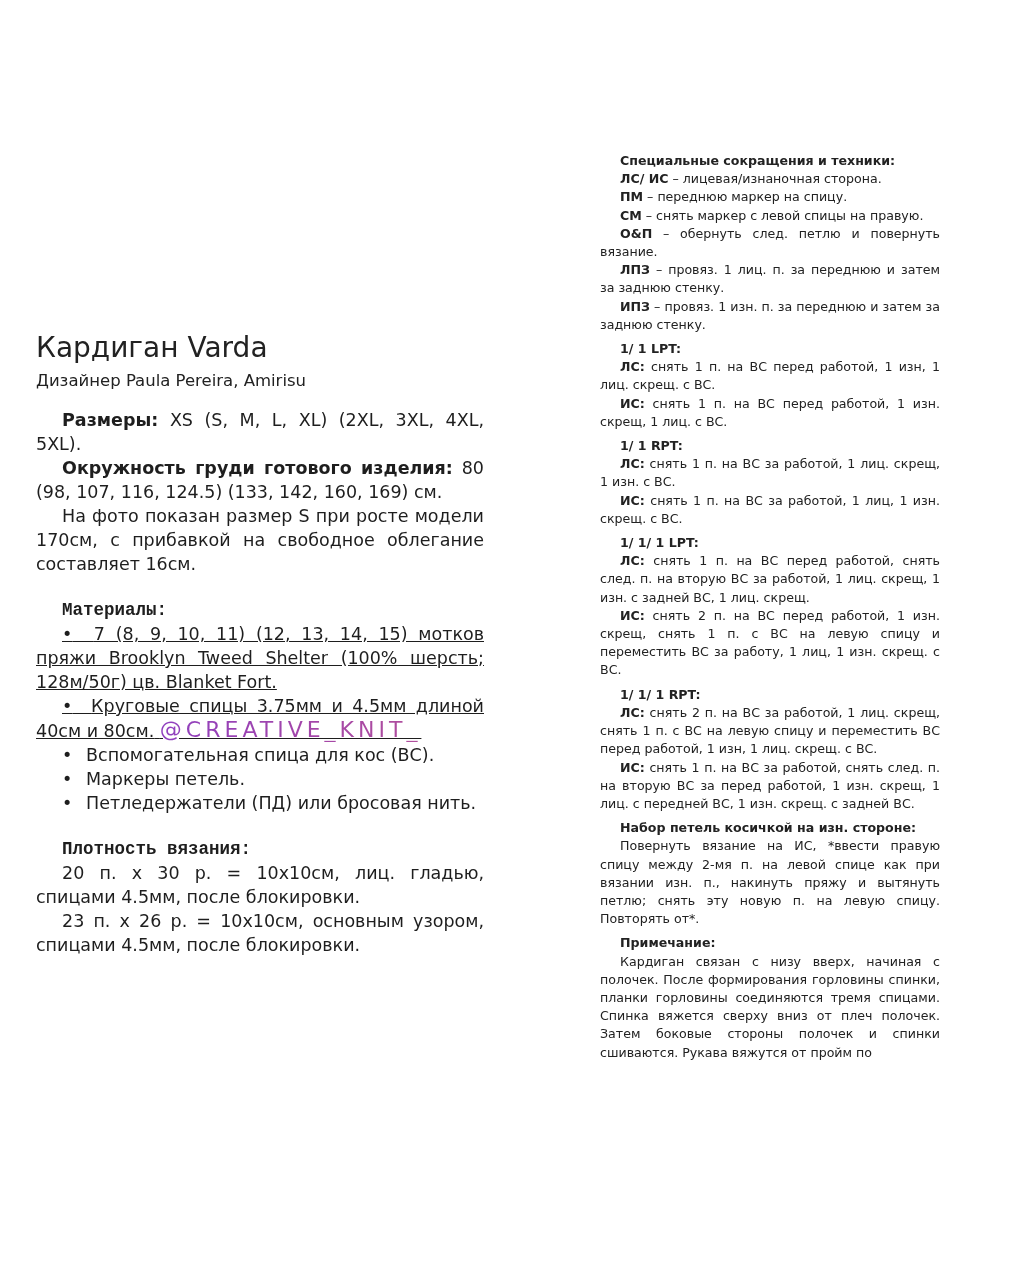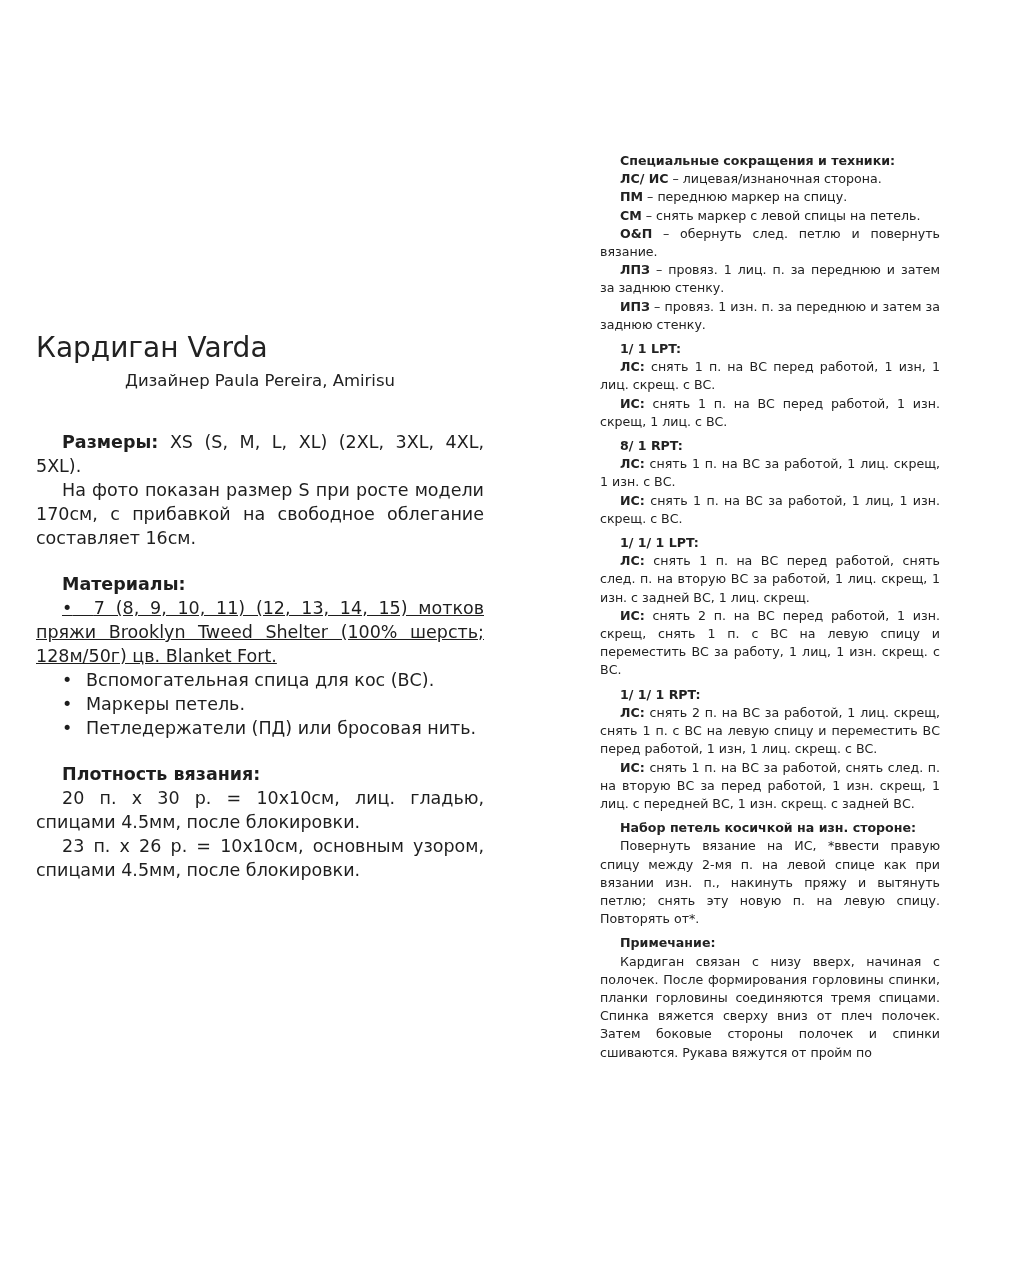--- a/index.html
+++ b/index.html
@@ -1,69 +1,71 @@
 <!DOCTYPE html>
 <html><head>
 <meta charset="utf-8">
 <style>
   html, body { margin: 0; padding: 0; background: #ffffff; }
   body { width: 1024px; height: 1280px; position: relative; overflow: hidden; color: #1e1e1e; }
   .left { position: absolute; left: 36px; top: 330px; width: 448px; font-family: "DejaVu Sans", sans-serif; font-size: 17.5px; line-height: 24px; }
   .title { text-align: left; font-size: 28px; line-height: 36px; margin: 0 0 4px 0; font-weight: normal; color: #222; }
-  .subtitle { text-align: center; font-size: 16.5px; line-height: 22px; margin: 0 0 38px 0; color: #222; }
+  .subtitle { text-align: left; font-size: 16.5px; line-height: 22px; margin: 0 0 16px 0; color: #222; }
   .left p { margin: 0; text-align: justify; }
   .left .ind { text-indent: 26px; }
-  .left .h { font-weight: bold; padding-left: 26px; margin-top: 22px; }
+  .left .h { font-weight: bold; padding-left: 26px; margin-top: 22px; font-family: Liberation Mono, monospace; }
   .left b { font-weight: bold; }
   .bullet { position: relative; padding-left: 50px; }
   .bullet.wrap { padding-left: 0; text-indent: 26px; text-decoration: underline; }
   .dot { position: absolute; left: 26px; }
   .watermark { font-family: "DejaVu Sans", sans-serif; font-size: 22px; letter-spacing: 4px; background: linear-gradient(90deg, #8f3fbf, #a446a8 60%, #b04e9c); -webkit-background-clip: text; background-clip: text; color: transparent; font-weight: normal; }
   .right { position: absolute; left: 600px; top: 152px; width: 340px; font-family: "DejaVu Sans", sans-serif; font-size: 12.6px; line-height: 18.2px; color: #222; }
   .right p { margin: 0; text-align: justify; }
   .right .ind { text-indent: 20px; }
   .right .hd { font-weight: bold; padding-left: 20px; }
   .right .gap { margin-top: 6px; }
   .right b { font-weight: bold; }
 </style>
 </head>
 <body>
 
 <div class="left">
   <h1 class="title">Кардиган Varda</h1>
   <div class="subtitle">Дизайнер Paula Pereira, Amirisu</div>
 
   <p class="ind"><b>Размеры:</b><span> XS (S, M, L, XL) (2XL, 3XL, 4XL, 5XL).</span></p>
+  <p class="ind"><b>Окружность груди готового изделия:</b><span> 80 (98, 107, 116, 124.5) (133, 142, 160, 169) см.</span></p>
   <p class="ind">На фото показан размер S при росте модели 170см, с прибавкой на свободное облегание составляет 16см.</p>
 
   <p class="h">Материалы:</p>
   <p class="bullet wrap"><span>•</span>&nbsp;&nbsp;<span>7 (8, 9, 10, 11) (12, 13, 14, 15) мотков пряжи Brooklyn Tweed Shelter (100% шерсть; 128м/50г) цв. Blanket Fort.</span></p>
+  <p class="bullet wrap"><span>•</span>&nbsp;&nbsp;<span>Круговые спицы 3.75мм и 4.5мм длиной 40см и 80см.</span> <span class="watermark">@CREATIVE_KNIT_</span></p>
   <p class="bullet"><span class="dot">•</span><span>Вспомогательная спица для кос (ВС).</span></p>
   <p class="bullet"><span class="dot">•</span><span>Маркеры петель.</span></p>
   <p class="bullet"><span class="dot">•</span><span>Петледержатели (ПД) или бросовая нить.</span></p>
 
   <p class="h">Плотность вязания:</p>
   <p class="ind">20 п. x 30 р. = 10x10см, лиц. гладью, спицами 4.5мм, после блокировки.</p>
   <p class="ind">23 п. x 26 р. = 10x10см, основным узором, спицами 4.5мм, после блокировки.</p>
 </div>
 
 <div class="right">
   <p class="hd">Специальные сокращения и техники:</p>
   <p class="ind"><b>ЛС/ ИС</b><span> – лицевая/изнаночная сторона.</span></p>
   <p class="ind"><b>ПМ</b><span> – переднюю маркер на спицу.</span></p>
-  <p class="ind"><b>СМ</b><span> – снять маркер с левой спицы на петель.</span></p>
+  <p class="ind"><b>СМ</b><span> – снять маркер с левой спицы на правую.</span></p>
   <p class="ind"><b>О&amp;П</b><span> – обернуть след. петлю и повернуть вязание.</span></p>
   <p class="ind"><b>ЛПЗ</b><span> – провяз. 1 лиц. п. за переднюю и затем за заднюю стенку.</span></p>
   <p class="ind"><b>ИПЗ</b><span> – провяз. 1 изн. п. за переднюю и затем за заднюю стенку.</span></p>
 
   <p class="hd gap">1/ 1 LPT:</p>
   <p class="ind"><b>ЛС:</b><span> снять 1 п. на ВС перед работой, 1 изн, 1 лиц. скрещ. с ВС.</span></p>
   <p class="ind"><b>ИС:</b><span> снять 1 п. на ВС перед работой, 1 изн. скрещ, 1 лиц. с ВС.</span></p>
 
-  <p class="hd gap">8/ 1 RPT:</p>
+  <p class="hd gap">1/ 1 RPT:</p>
   <p class="ind"><b>ЛС:</b><span> снять 1 п. на ВС за работой, 1 лиц. скрещ, 1 изн. с ВС.</span></p>
   <p class="ind"><b>ИС:</b><span> снять 1 п. на ВС за работой, 1 лиц, 1 изн. скрещ. с ВС.</span></p>
 
   <p class="hd gap">1/ 1/ 1 LPT:</p>
   <p class="ind"><b>ЛС:</b><span> снять 1 п. на ВС перед работой, снять след. п. на вторую ВС за работой, 1 лиц. скрещ, 1 изн. с задней ВС, 1 лиц. скрещ.</span></p>
   <p class="ind"><b>ИС:</b><span> снять 2 п. на ВС перед работой, 1 изн. скрещ, снять 1 п. с ВС на левую спицу и переместить ВС за работу, 1 лиц, 1 изн. скрещ. с ВС.</span></p>
 
   <p class="hd gap">1/ 1/ 1 RPT:</p>
   <p class="ind"><b>ЛС:</b><span> снять 2 п. на ВС за работой, 1 лиц. скрещ, снять 1 п. с ВС на левую спицу и переместить ВС перед работой, 1 изн, 1 лиц. скрещ. с ВС.</span></p>
   <p class="ind"><b>ИС:</b><span> снять 1 п. на ВС за работой, снять след. п. на вторую ВС за перед работой, 1 изн. скрещ, 1 лиц. с передней ВС, 1 изн. скрещ. с задней ВС.</span></p>

